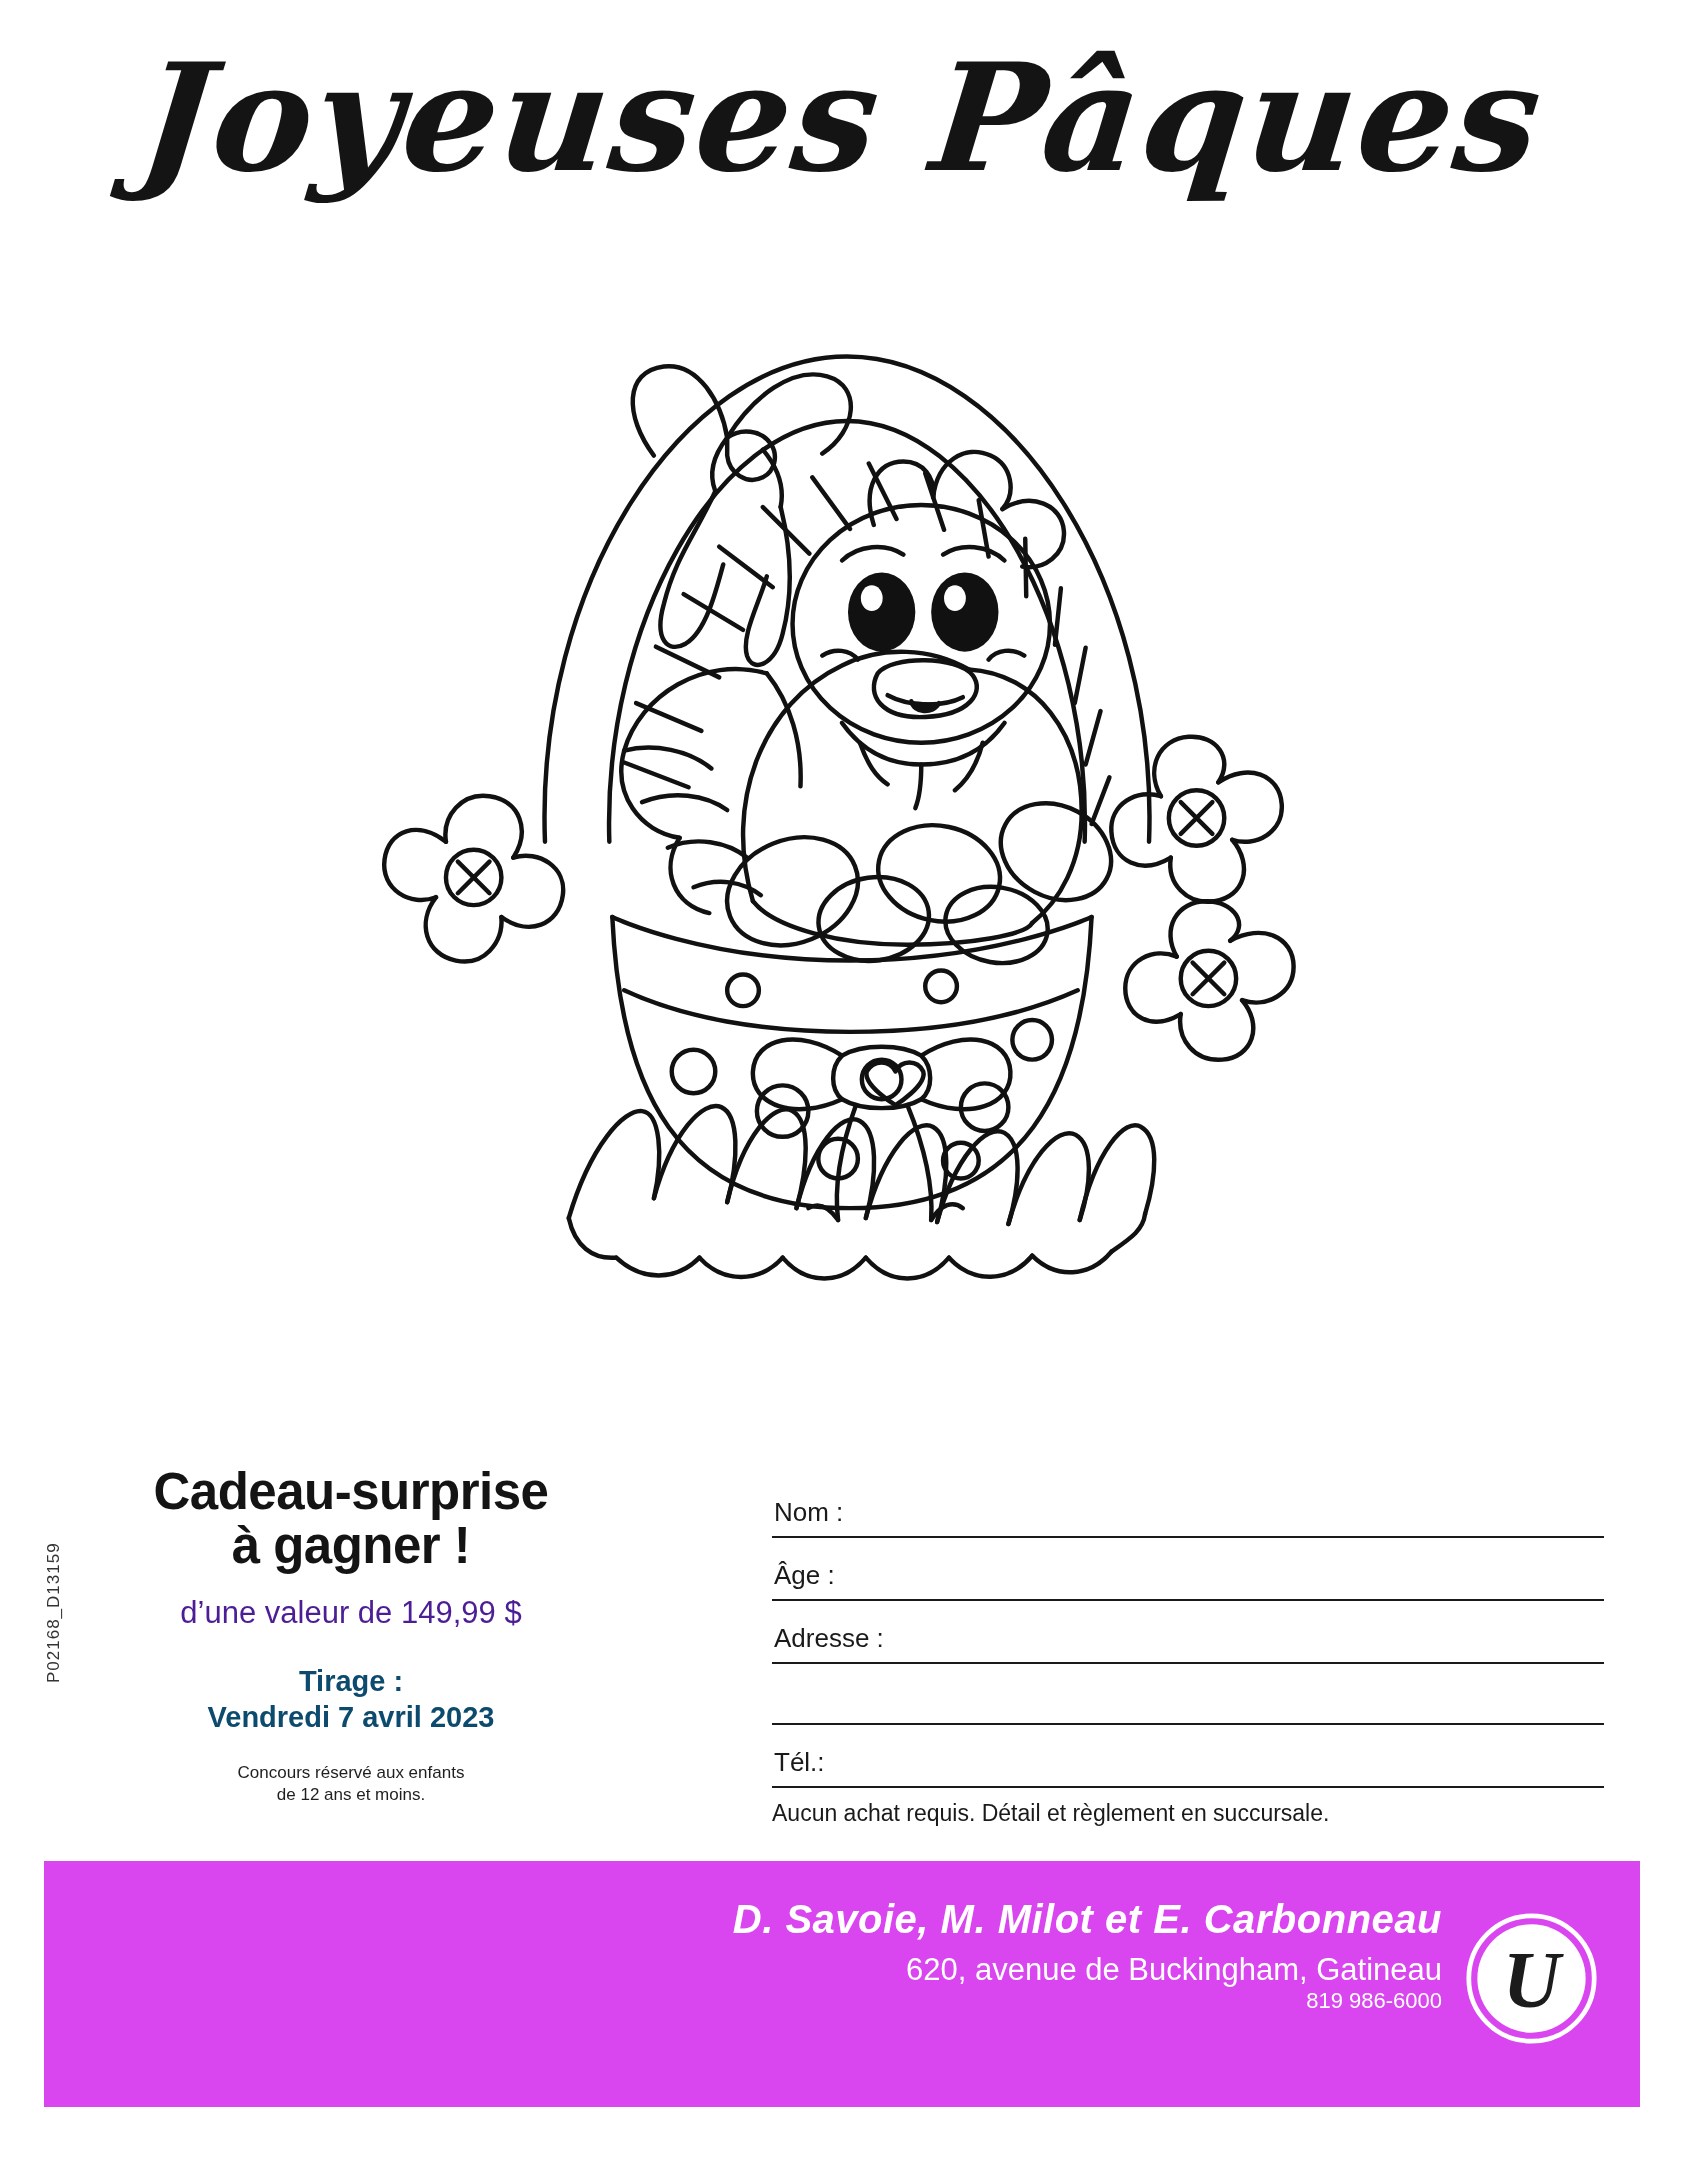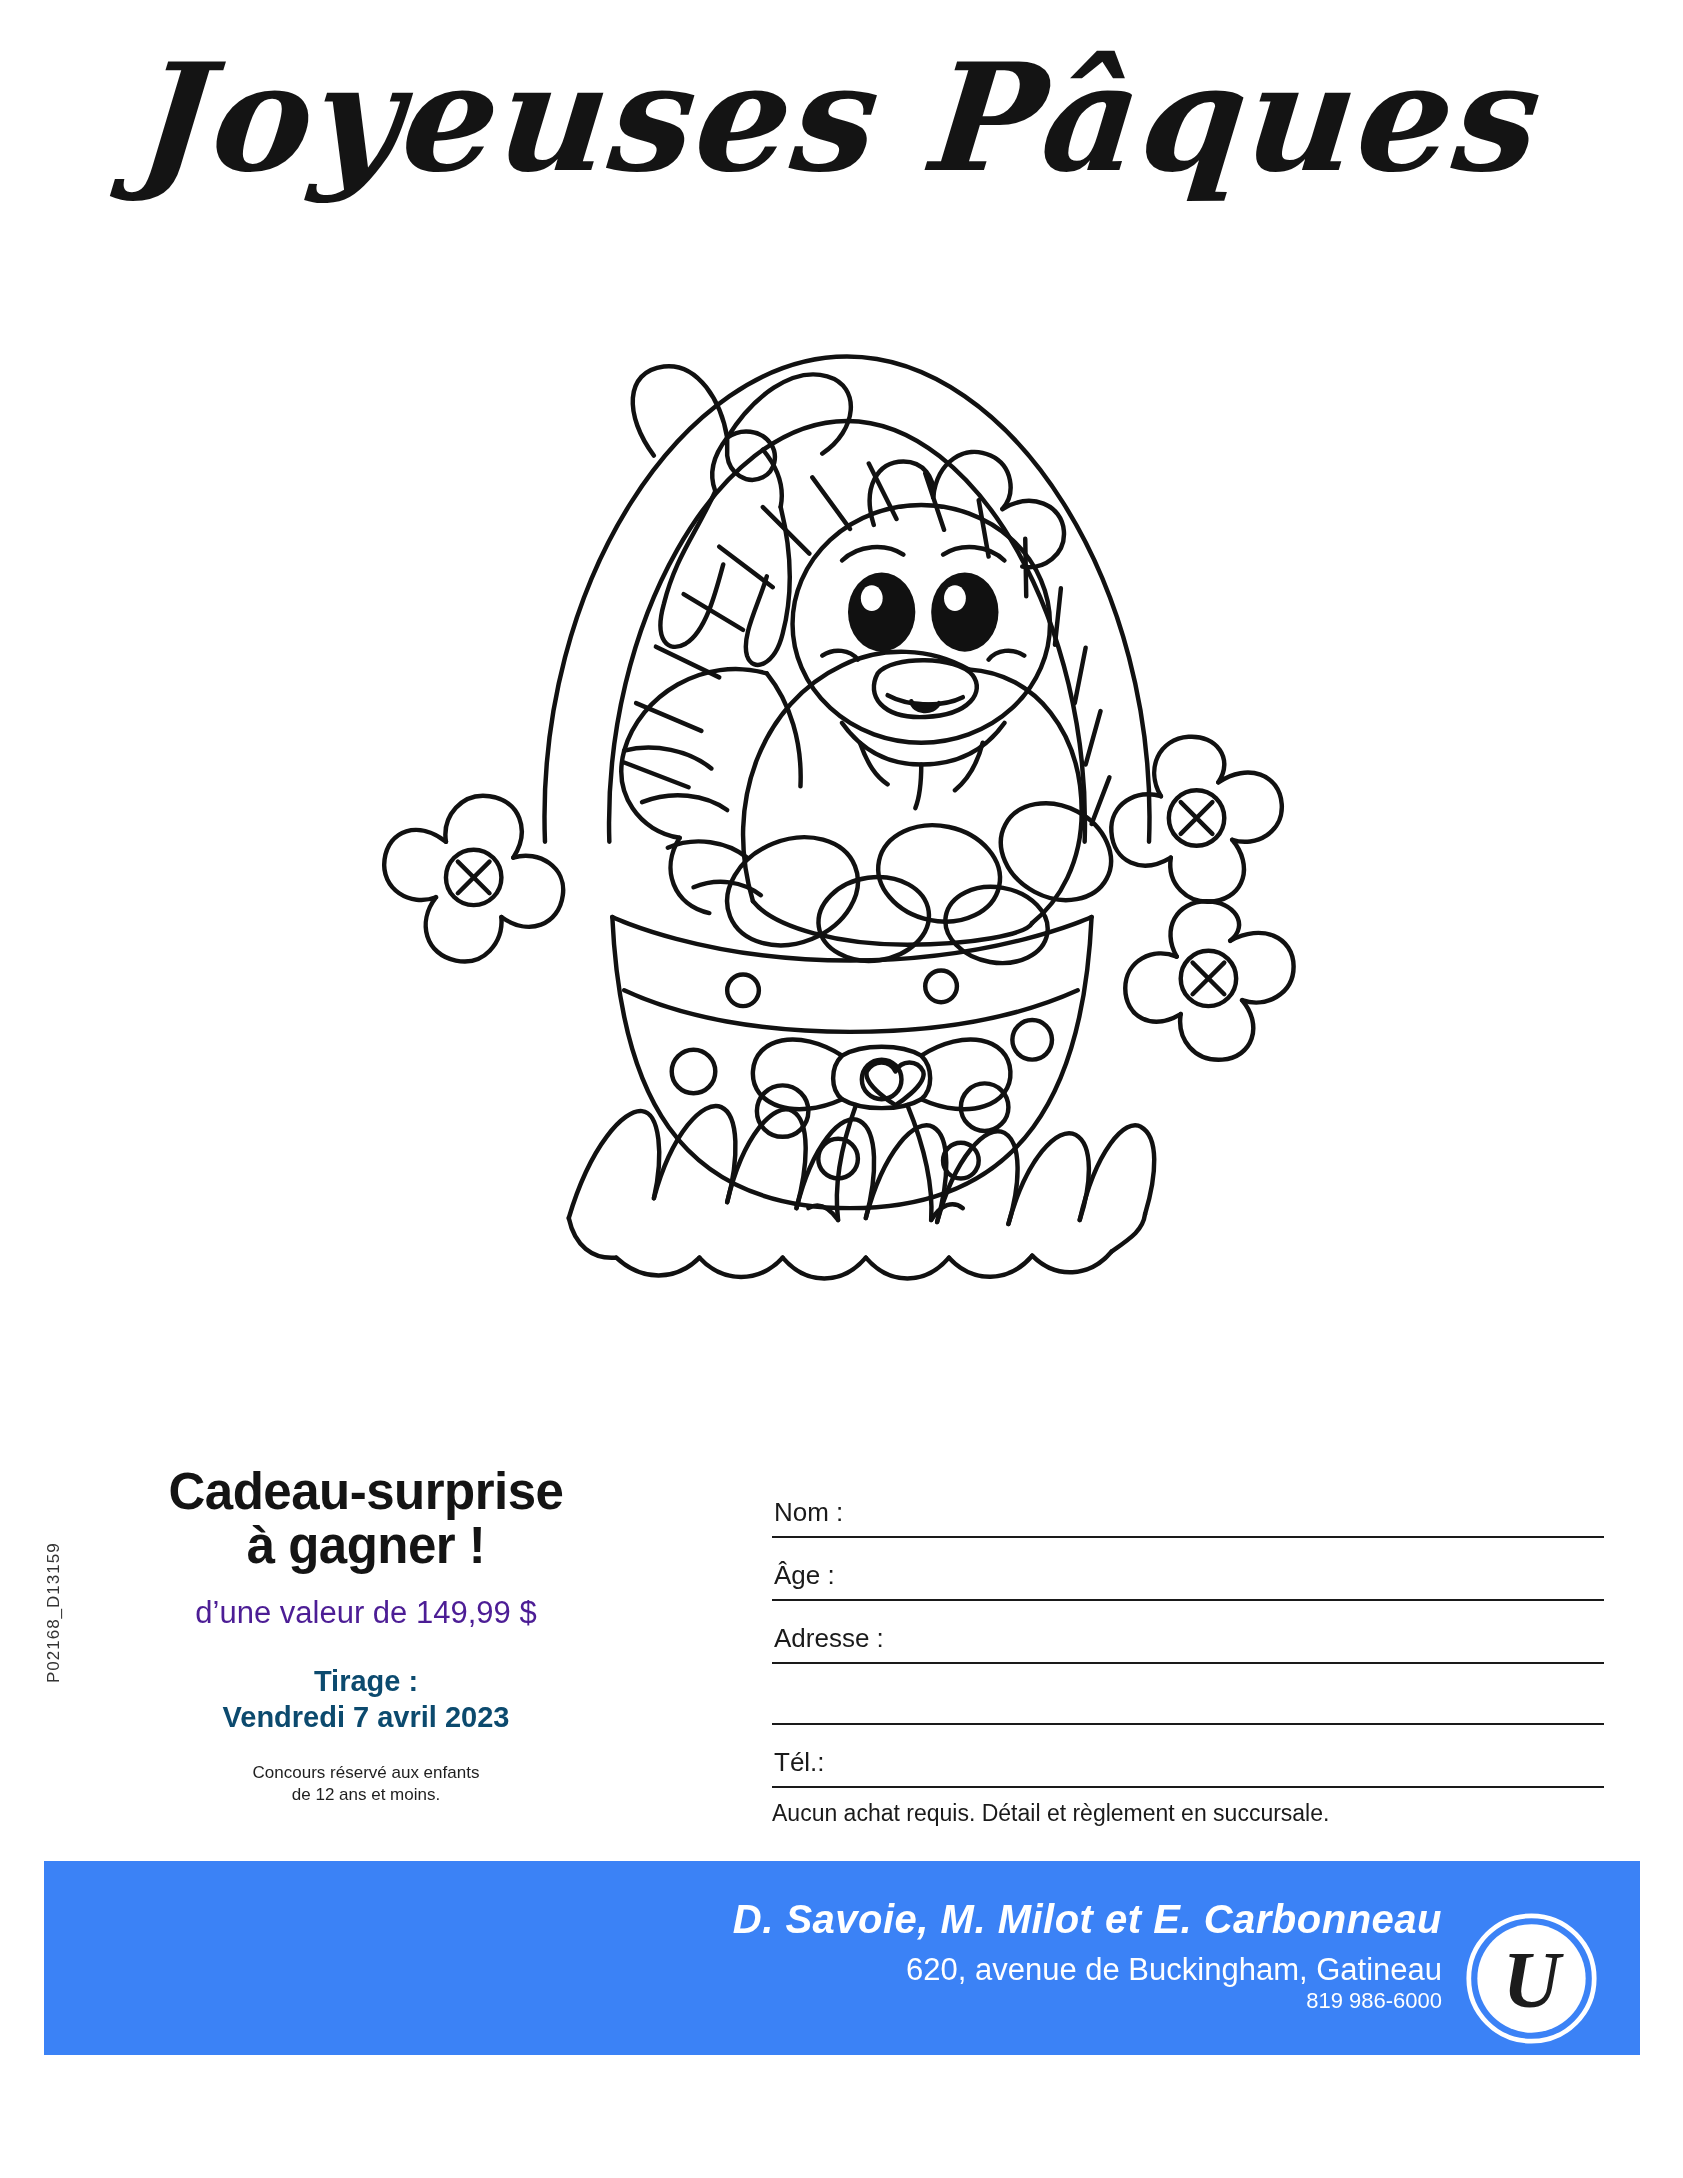--- a/index.html
+++ b/index.html
@@ -39,21 +39,21 @@
     top: 208px;
     left: 327px;
     width: 1040px;
     height: 1218px;
   }
   .illustration svg { display: block; width: 100%; height: 100%; }
 
   
   .promo {
     position: absolute;
-    left: 89px;
+    left: 74px;
     top: 1465px;
     width: 554px;
     text-align: center;
   }
   .promo .headline {
     font-family: "Liberation Sans", sans-serif;
     font-weight: bold;
     font-size: 51px;
     line-height: 1.06;
     color: #141414;
@@ -117,22 +117,22 @@
     font-size: 23px;
     color: #1a1a1a;
   }
 
   
   .footer {
     position: absolute;
     left: 44px;
     top: 1861px;
     width: 1596px;
-    height: 194px;
-    background: #3b82f6;
+    height: 246px;
+    background: #d946ef;
     color: #ffffff;
   }
   .footer .lines {
     position: absolute;
     right: 198px;
     top: 36px;
     text-align: right;
   }
   .footer .store {
     font-weight: bold;

